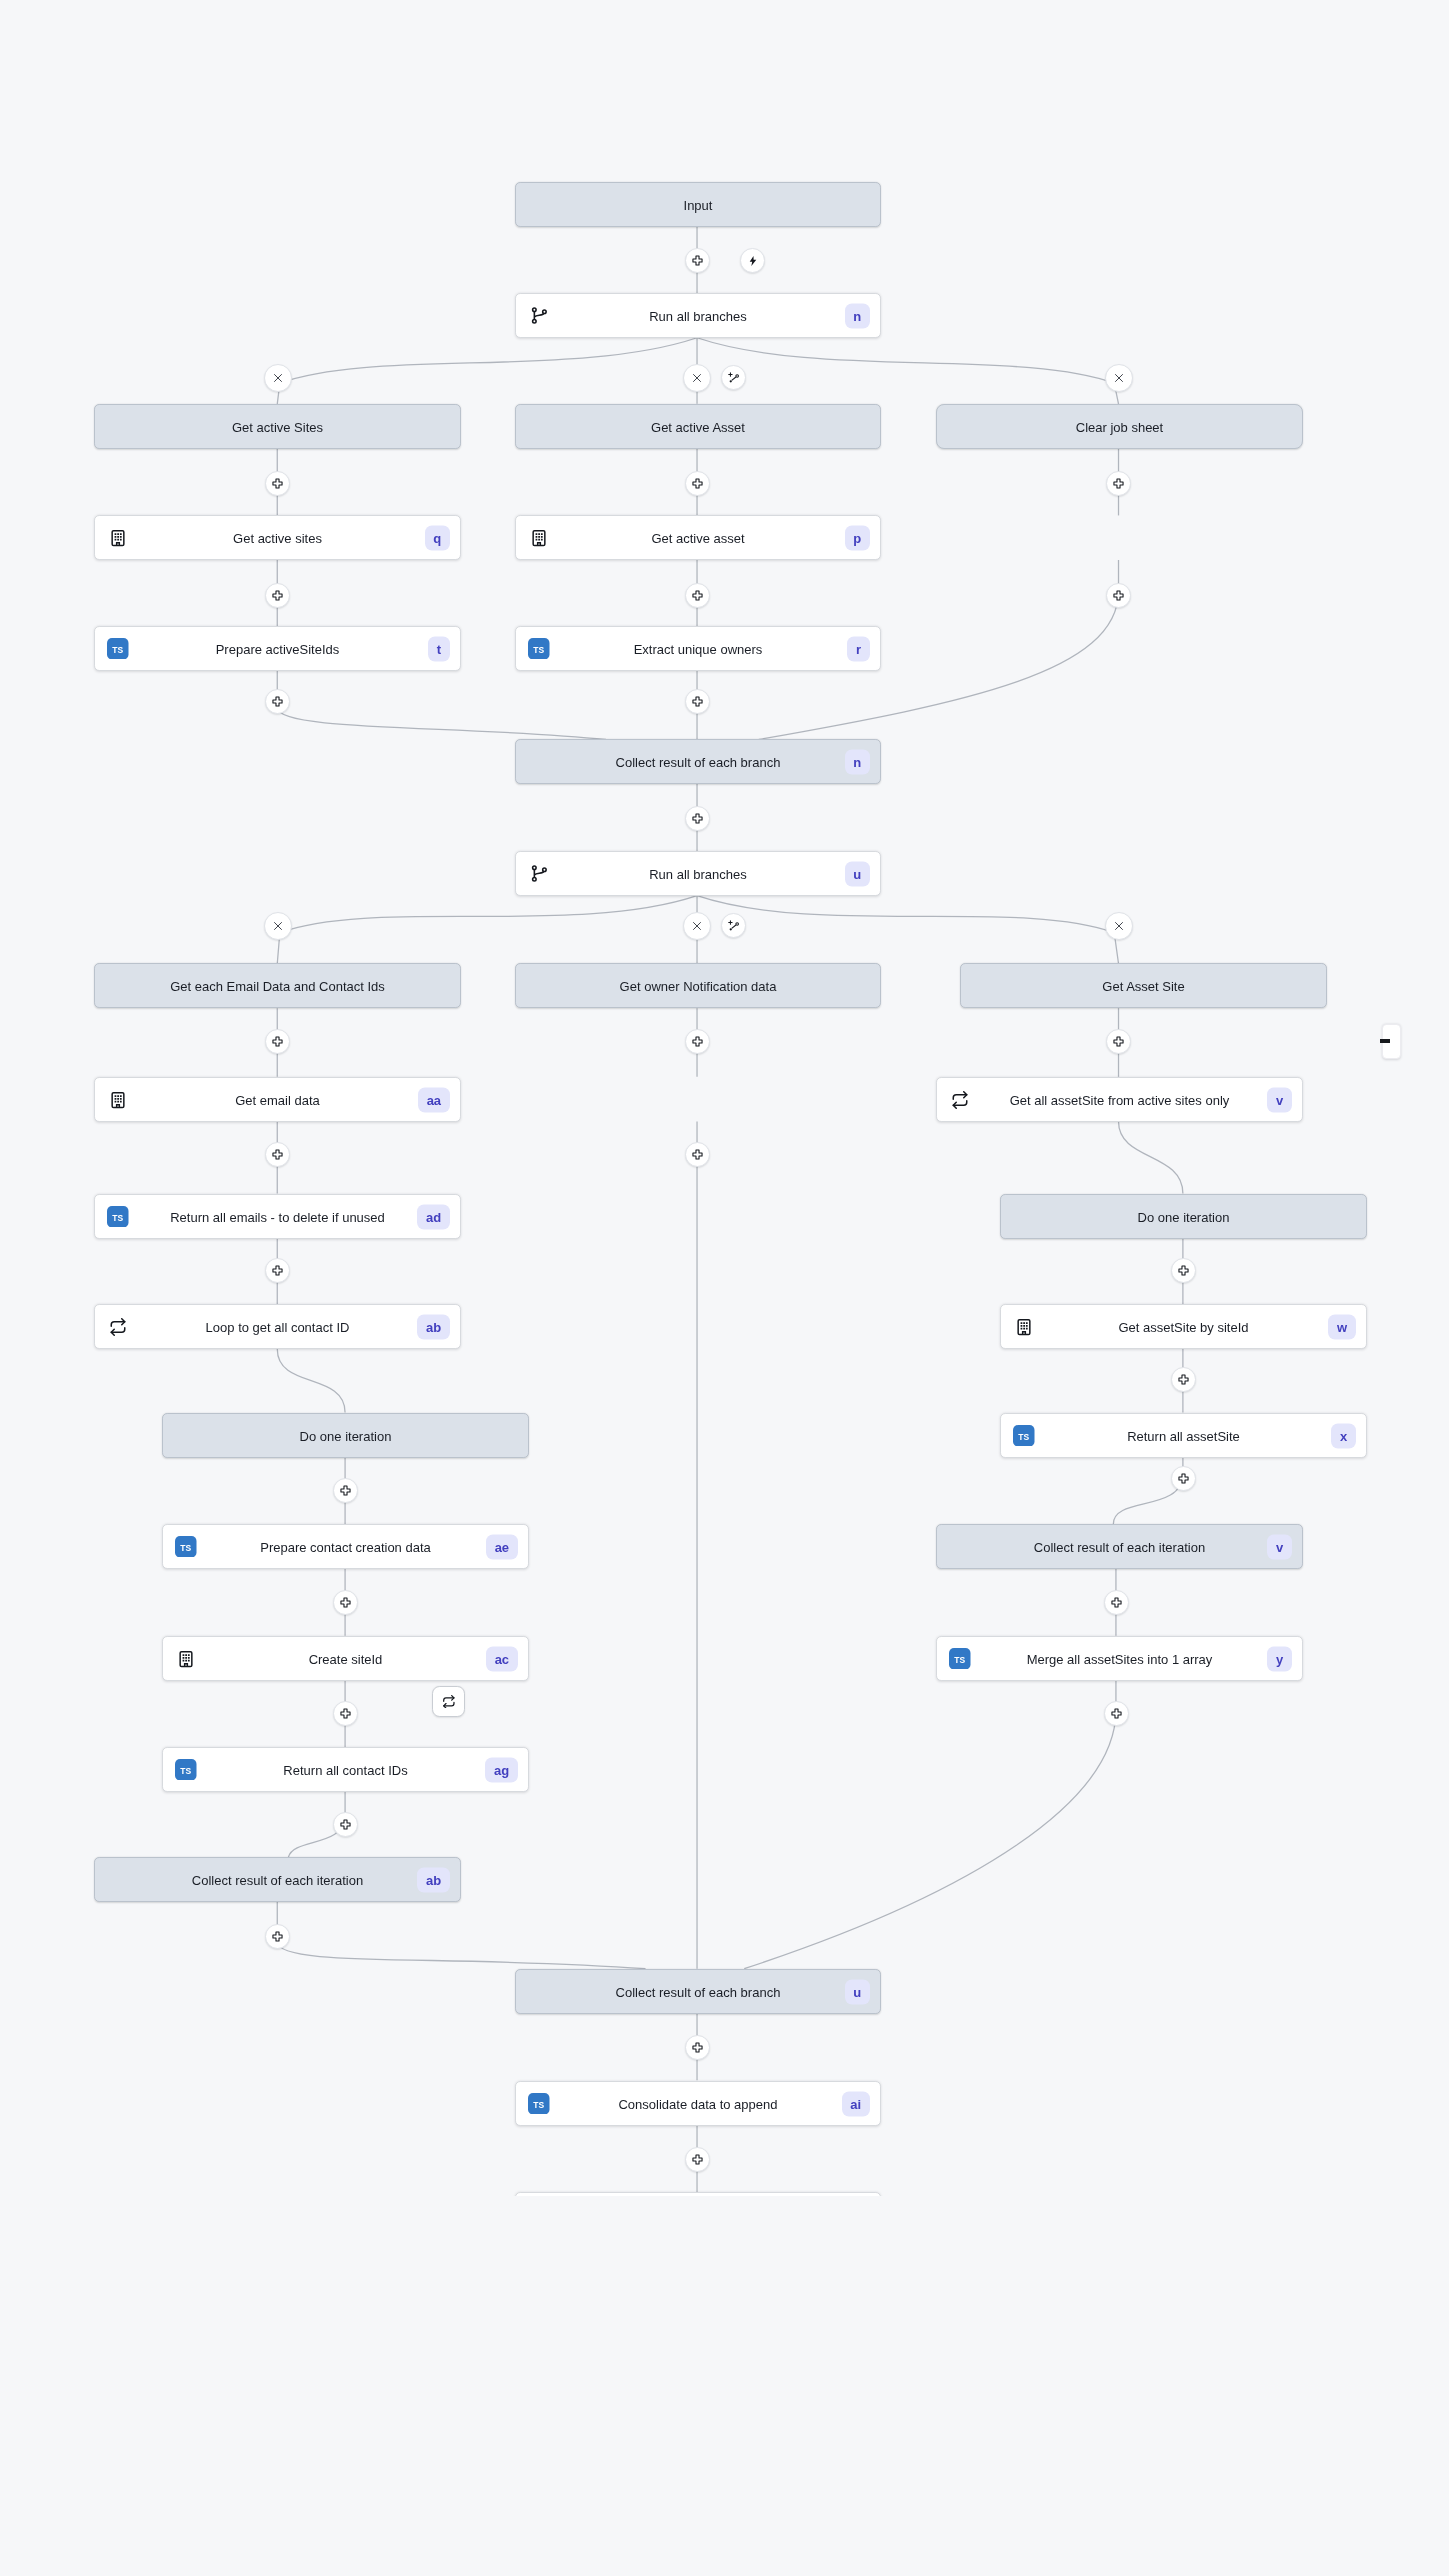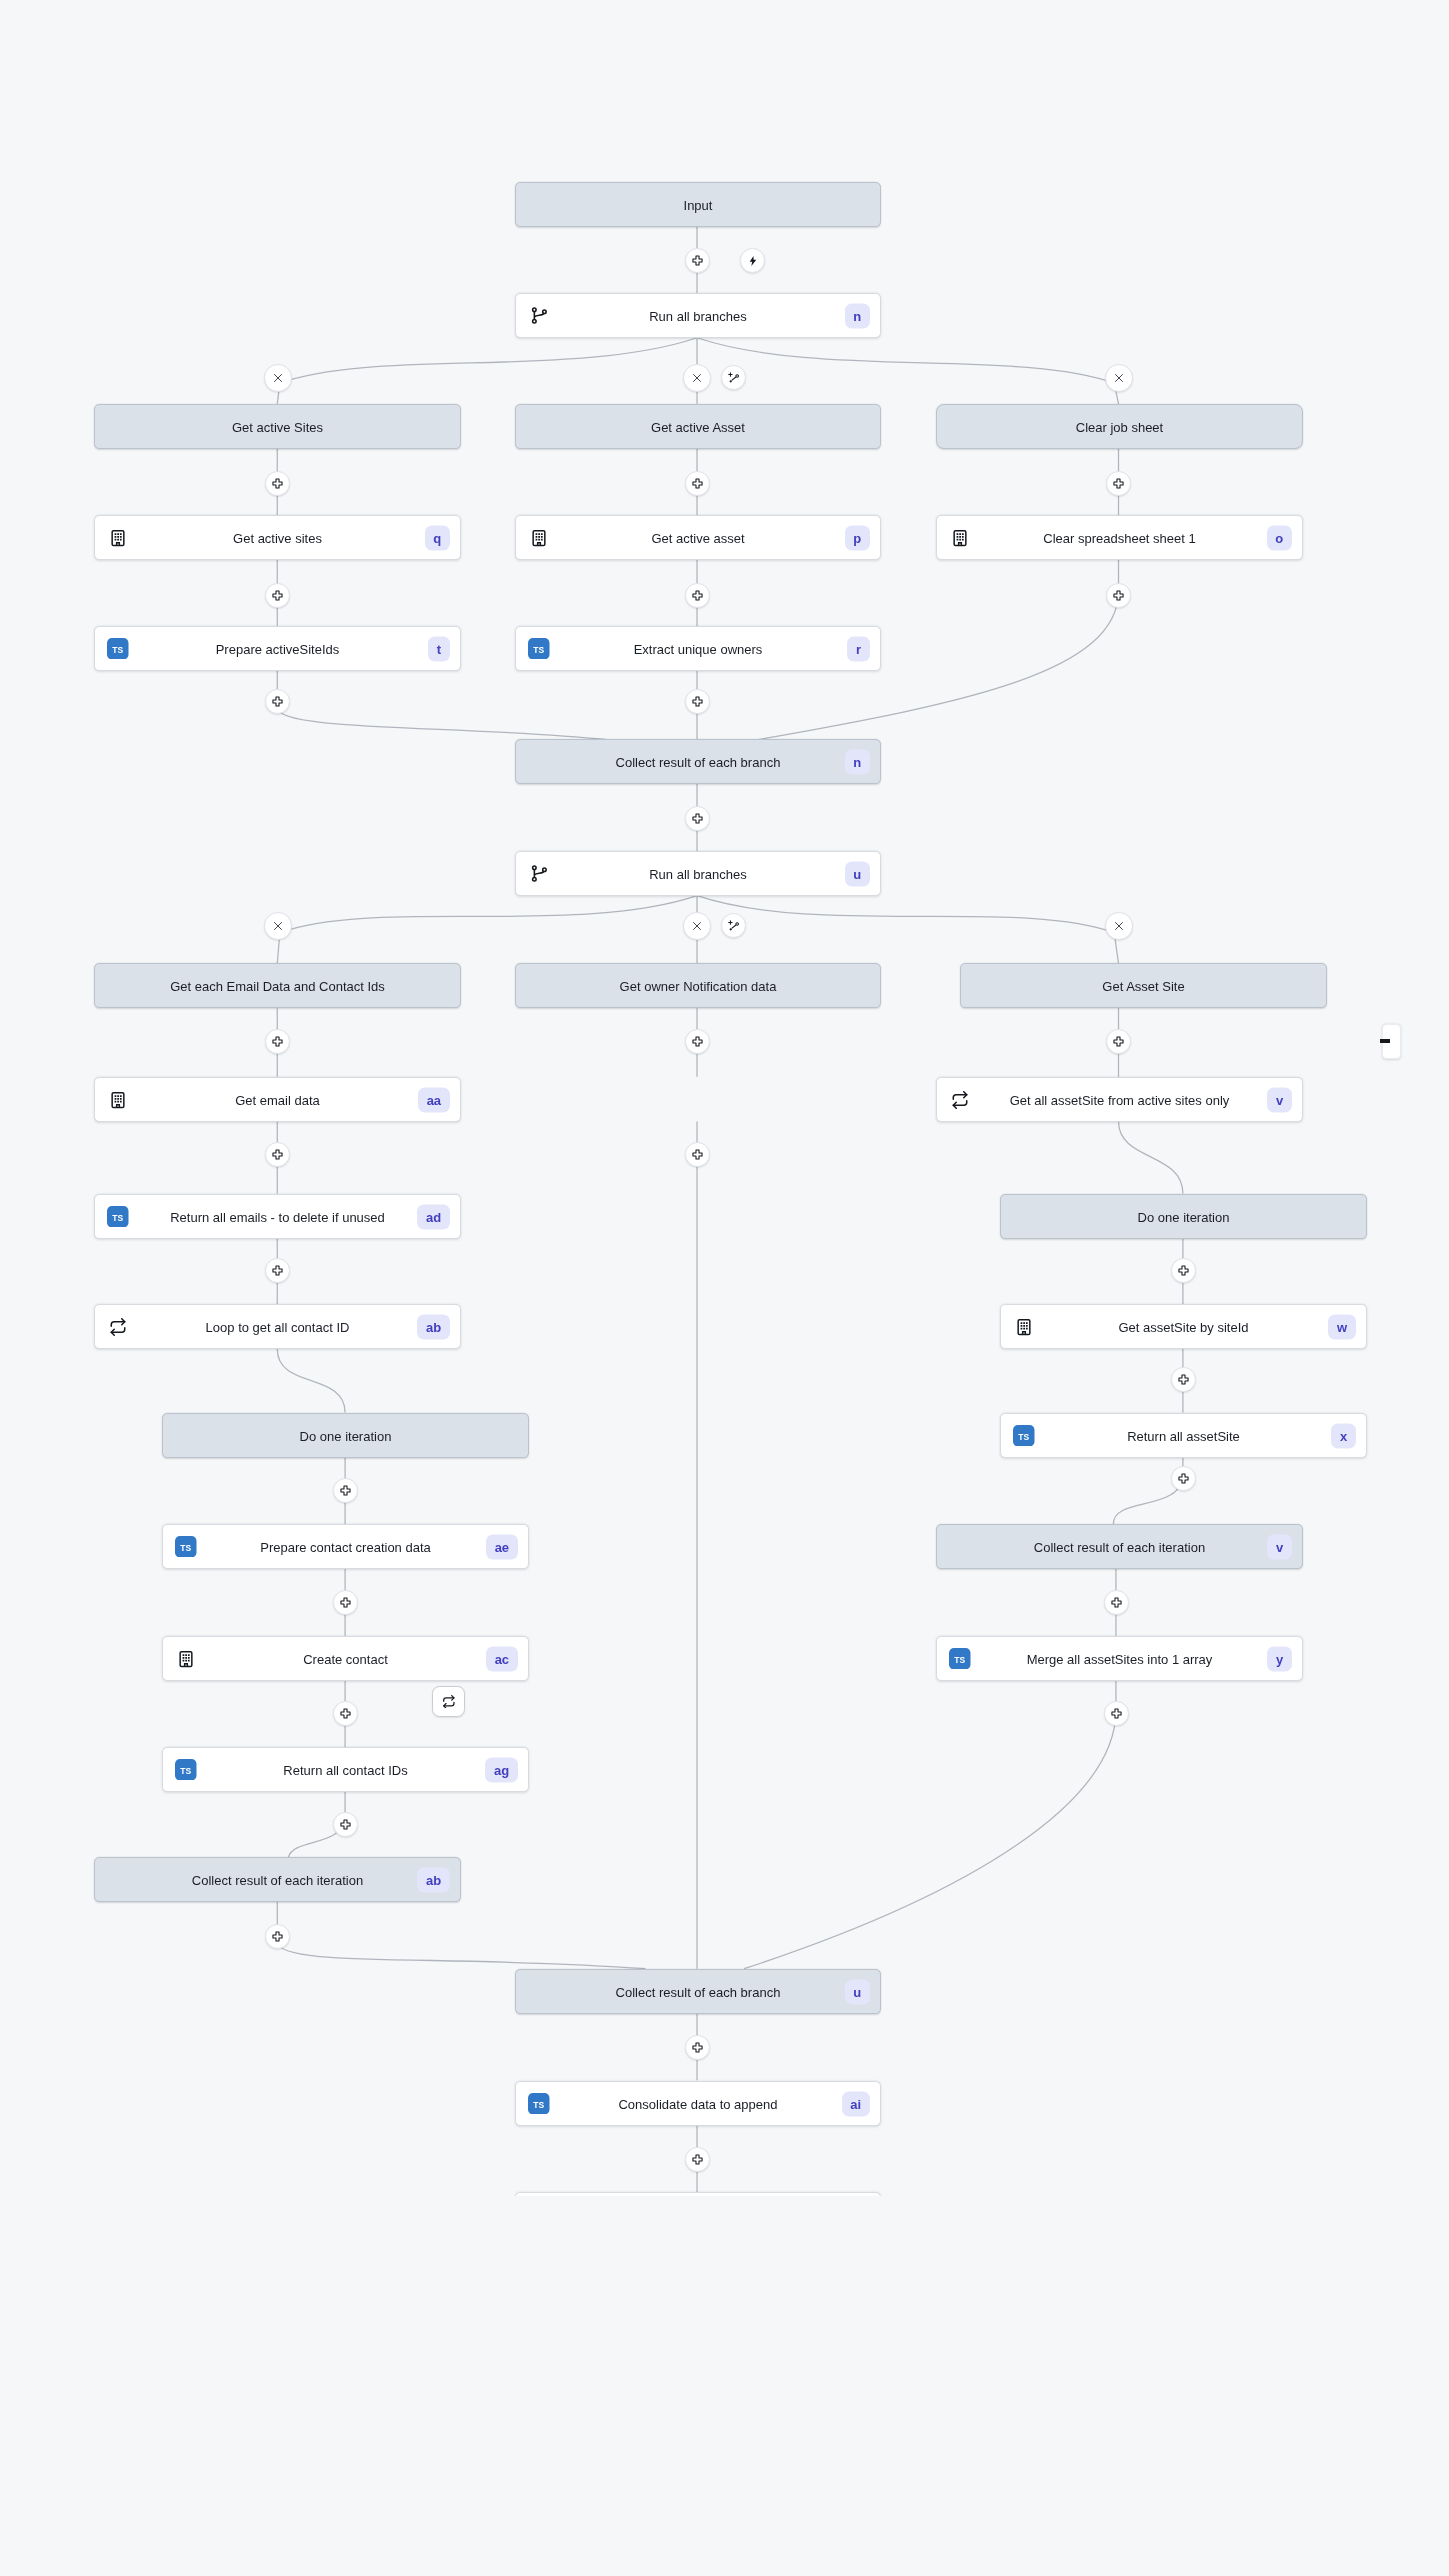--- a/index.html
+++ b/index.html
@@ -132,270 +132,249 @@
             <rect x="7.9" y="12.9" width="2.1" height="2.1"></rect>
             <rect x="11.1" y="12.9" width="2.1" height="2.1"></rect>
             <rect x="14.3" y="12.9" width="2.1" height="2.1"></rect>
           </g>
           <path d="M10.4 21v-3.4h3.2V21" fill="none" stroke="#15181e" stroke-width="1.8"></path>
         </svg>
       </span>
       <span class="label">Get active asset</span>
       <span class="badge">p</span>
     </div>
-    <div class="node white" style="left: 936px; top: 515px; width: 367px;">
+    <div class="node white" style="left: 94px; top: 626px; width: 367px;">
+      <span class="nicon">
+        <svg width="21.5" height="21.5" viewBox="0 0 24 24">
+          <rect width="24" height="24" rx="5.5" fill="#3178c6"></rect>
+          <text x="12" y="16.6" text-anchor="middle" font-family="Liberation Sans, sans-serif" font-size="9.5" font-weight="700" fill="#ffffff">TS</text>
+        </svg>
+      </span>
+      <span class="label">Prepare activeSiteIds</span>
+      <span class="badge">t</span>
+    </div>
+    <div class="node white" style="left: 515px; top: 626px; width: 366px;">
+      <span class="nicon">
+        <svg width="21.5" height="21.5" viewBox="0 0 24 24">
+          <rect width="24" height="24" rx="5.5" fill="#3178c6"></rect>
+          <text x="12" y="16.6" text-anchor="middle" font-family="Liberation Sans, sans-serif" font-size="9.5" font-weight="700" fill="#ffffff">TS</text>
+        </svg>
+      </span>
+      <span class="label">Extract unique owners</span>
+      <span class="badge">r</span>
+    </div>
+    <div class="node gray" style="left: 515px; top: 739px; width: 366px;">
+      <span class="label">Collect result of each branch</span>
+      <span class="badge">n</span>
+    </div>
+    <div class="node white" style="left: 515px; top: 851px; width: 366px;">
+      <span class="nicon">
+        <svg width="19" height="19" viewBox="0 0 24 24" fill="none" stroke="#15181e" stroke-width="2">
+          <circle cx="5.5" cy="4.8" r="2.2"></circle>
+          <circle cx="5.5" cy="19.2" r="2.2"></circle>
+          <circle cx="18.2" cy="7.3" r="2.2"></circle>
+          <path d="M5.5 7.2v9.8"></path>
+          <path d="M17.6 9.4C16.2 12.6 8 10.8 5.9 13.6"></path>
+        </svg>
+      </span>
+      <span class="label">Run all branches</span>
+      <span class="badge">u</span>
+    </div>
+    <div class="node gray plain" style="left: 94px; top: 963px; width: 367px;">
+      <span class="label">Get each Email Data and Contact Ids</span>
+    </div>
+    <div class="node gray plain" style="left: 515px; top: 963px; width: 366px;">
+      <span class="label">Get owner Notification data</span>
+    </div>
+    <div class="node gray plain" style="left: 960px; top: 963px; width: 367px;">
+      <span class="label">Get Asset Site</span>
+    </div>
+    <div class="node white" style="left: 94px; top: 1077px; width: 367px;">
       <span class="nicon">
         <svg width="20" height="20" viewBox="0 0 24 24">
           <rect x="5" y="3.2" width="14" height="17.8" rx="1.6" fill="#fff" stroke="#15181e" stroke-width="1.8"></rect>
           <g fill="#15181e">
             <rect x="7.9" y="6.3" width="2.1" height="2.1"></rect>
             <rect x="11.1" y="6.3" width="2.1" height="2.1"></rect>
             <rect x="14.3" y="6.3" width="2.1" height="2.1"></rect>
             <rect x="7.9" y="9.6" width="2.1" height="2.1"></rect>
             <rect x="11.1" y="9.6" width="2.1" height="2.1"></rect>
             <rect x="14.3" y="9.6" width="2.1" height="2.1"></rect>
             <rect x="7.9" y="12.9" width="2.1" height="2.1"></rect>
             <rect x="11.1" y="12.9" width="2.1" height="2.1"></rect>
             <rect x="14.3" y="12.9" width="2.1" height="2.1"></rect>
           </g>
           <path d="M10.4 21v-3.4h3.2V21" fill="none" stroke="#15181e" stroke-width="1.8"></path>
         </svg>
       </span>
-      <span class="label">Clear spreadsheet sheet 1</span>
-      <span class="badge">o</span>
-    </div>
-    <div class="node white" style="left: 94px; top: 626px; width: 367px;">
-      <span class="nicon">
-        <svg width="21.5" height="21.5" viewBox="0 0 24 24">
-          <rect width="24" height="24" rx="5.5" fill="#3178c6"></rect>
-          <text x="12" y="16.6" text-anchor="middle" font-family="Liberation Sans, sans-serif" font-size="9.5" font-weight="700" fill="#ffffff">TS</text>
-        </svg>
-      </span>
-      <span class="label">Prepare activeSiteIds</span>
-      <span class="badge">t</span>
-    </div>
-    <div class="node white" style="left: 515px; top: 626px; width: 366px;">
-      <span class="nicon">
-        <svg width="21.5" height="21.5" viewBox="0 0 24 24">
-          <rect width="24" height="24" rx="5.5" fill="#3178c6"></rect>
-          <text x="12" y="16.6" text-anchor="middle" font-family="Liberation Sans, sans-serif" font-size="9.5" font-weight="700" fill="#ffffff">TS</text>
-        </svg>
-      </span>
-      <span class="label">Extract unique owners</span>
-      <span class="badge">r</span>
-    </div>
-    <div class="node gray" style="left: 515px; top: 739px; width: 366px;">
-      <span class="label">Collect result of each branch</span>
-      <span class="badge">n</span>
-    </div>
-    <div class="node white" style="left: 515px; top: 851px; width: 366px;">
-      <span class="nicon">
-        <svg width="19" height="19" viewBox="0 0 24 24" fill="none" stroke="#15181e" stroke-width="2">
-          <circle cx="5.5" cy="4.8" r="2.2"></circle>
-          <circle cx="5.5" cy="19.2" r="2.2"></circle>
-          <circle cx="18.2" cy="7.3" r="2.2"></circle>
-          <path d="M5.5 7.2v9.8"></path>
-          <path d="M17.6 9.4C16.2 12.6 8 10.8 5.9 13.6"></path>
-        </svg>
-      </span>
-      <span class="label">Run all branches</span>
-      <span class="badge">u</span>
-    </div>
-    <div class="node gray plain" style="left: 94px; top: 963px; width: 367px;">
-      <span class="label">Get each Email Data and Contact Ids</span>
-    </div>
-    <div class="node gray plain" style="left: 515px; top: 963px; width: 366px;">
-      <span class="label">Get owner Notification data</span>
-    </div>
-    <div class="node gray plain" style="left: 960px; top: 963px; width: 367px;">
-      <span class="label">Get Asset Site</span>
-    </div>
-    <div class="node white" style="left: 94px; top: 1077px; width: 367px;">
+      <span class="label">Get email data</span>
+      <span class="badge">aa</span>
+    </div>
+    <div class="node white" style="left: 936px; top: 1077px; width: 367px;">
+      <span class="nicon">
+        <svg width="18" height="18" viewBox="0 0 24 24" fill="none" stroke="#15181e" stroke-width="2" stroke-linecap="round" stroke-linejoin="round">
+          <polyline points="17 1 21 5 17 9"></polyline>
+          <path d="M3 11V9a4 4 0 0 1 4-4h14"></path>
+          <polyline points="7 23 3 19 7 15"></polyline>
+          <path d="M21 13v2a4 4 0 0 1-4 4H3"></path>
+        </svg>
+      </span>
+      <span class="label">Get all assetSite from active sites only</span>
+      <span class="badge">v</span>
+    </div>
+    <div class="node white" style="left: 94px; top: 1194px; width: 367px;">
+      <span class="nicon">
+        <svg width="21.5" height="21.5" viewBox="0 0 24 24">
+          <rect width="24" height="24" rx="5.5" fill="#3178c6"></rect>
+          <text x="12" y="16.6" text-anchor="middle" font-family="Liberation Sans, sans-serif" font-size="9.5" font-weight="700" fill="#ffffff">TS</text>
+        </svg>
+      </span>
+      <span class="label">Return all emails - to delete if unused</span>
+      <span class="badge">ad</span>
+    </div>
+    <div class="node gray plain" style="left: 1000px; top: 1194px; width: 367px;">
+      <span class="label">Do one iteration</span>
+    </div>
+    <div class="node white" style="left: 94px; top: 1304px; width: 367px;">
+      <span class="nicon">
+        <svg width="18" height="18" viewBox="0 0 24 24" fill="none" stroke="#15181e" stroke-width="2" stroke-linecap="round" stroke-linejoin="round">
+          <polyline points="17 1 21 5 17 9"></polyline>
+          <path d="M3 11V9a4 4 0 0 1 4-4h14"></path>
+          <polyline points="7 23 3 19 7 15"></polyline>
+          <path d="M21 13v2a4 4 0 0 1-4 4H3"></path>
+        </svg>
+      </span>
+      <span class="label">Loop to get all contact ID</span>
+      <span class="badge">ab</span>
+    </div>
+    <div class="node white" style="left: 1000px; top: 1304px; width: 367px;">
       <span class="nicon">
         <svg width="20" height="20" viewBox="0 0 24 24">
           <rect x="5" y="3.2" width="14" height="17.8" rx="1.6" fill="#fff" stroke="#15181e" stroke-width="1.8"></rect>
           <g fill="#15181e">
             <rect x="7.9" y="6.3" width="2.1" height="2.1"></rect>
             <rect x="11.1" y="6.3" width="2.1" height="2.1"></rect>
             <rect x="14.3" y="6.3" width="2.1" height="2.1"></rect>
             <rect x="7.9" y="9.6" width="2.1" height="2.1"></rect>
             <rect x="11.1" y="9.6" width="2.1" height="2.1"></rect>
             <rect x="14.3" y="9.6" width="2.1" height="2.1"></rect>
             <rect x="7.9" y="12.9" width="2.1" height="2.1"></rect>
             <rect x="11.1" y="12.9" width="2.1" height="2.1"></rect>
             <rect x="14.3" y="12.9" width="2.1" height="2.1"></rect>
           </g>
           <path d="M10.4 21v-3.4h3.2V21" fill="none" stroke="#15181e" stroke-width="1.8"></path>
         </svg>
       </span>
-      <span class="label">Get email data</span>
-      <span class="badge">aa</span>
-    </div>
-    <div class="node white" style="left: 936px; top: 1077px; width: 367px;">
-      <span class="nicon">
-        <svg width="18" height="18" viewBox="0 0 24 24" fill="none" stroke="#15181e" stroke-width="2" stroke-linecap="round" stroke-linejoin="round">
-          <polyline points="17 1 21 5 17 9"></polyline>
-          <path d="M3 11V9a4 4 0 0 1 4-4h14"></path>
-          <polyline points="7 23 3 19 7 15"></polyline>
-          <path d="M21 13v2a4 4 0 0 1-4 4H3"></path>
-        </svg>
-      </span>
-      <span class="label">Get all assetSite from active sites only</span>
+      <span class="label">Get assetSite by siteId</span>
+      <span class="badge">w</span>
+    </div>
+    <div class="node gray plain" style="left: 162px; top: 1413px; width: 367px;">
+      <span class="label">Do one iteration</span>
+    </div>
+    <div class="node white" style="left: 1000px; top: 1413px; width: 367px;">
+      <span class="nicon">
+        <svg width="21.5" height="21.5" viewBox="0 0 24 24">
+          <rect width="24" height="24" rx="5.5" fill="#3178c6"></rect>
+          <text x="12" y="16.6" text-anchor="middle" font-family="Liberation Sans, sans-serif" font-size="9.5" font-weight="700" fill="#ffffff">TS</text>
+        </svg>
+      </span>
+      <span class="label">Return all assetSite</span>
+      <span class="badge">x</span>
+    </div>
+    <div class="node white" style="left: 162px; top: 1524px; width: 367px;">
+      <span class="nicon">
+        <svg width="21.5" height="21.5" viewBox="0 0 24 24">
+          <rect width="24" height="24" rx="5.5" fill="#3178c6"></rect>
+          <text x="12" y="16.6" text-anchor="middle" font-family="Liberation Sans, sans-serif" font-size="9.5" font-weight="700" fill="#ffffff">TS</text>
+        </svg>
+      </span>
+      <span class="label">Prepare contact creation data</span>
+      <span class="badge">ae</span>
+    </div>
+    <div class="node gray" style="left: 936px; top: 1524px; width: 367px;">
+      <span class="label">Collect result of each iteration</span>
       <span class="badge">v</span>
     </div>
-    <div class="node white" style="left: 94px; top: 1194px; width: 367px;">
-      <span class="nicon">
-        <svg width="21.5" height="21.5" viewBox="0 0 24 24">
-          <rect width="24" height="24" rx="5.5" fill="#3178c6"></rect>
-          <text x="12" y="16.6" text-anchor="middle" font-family="Liberation Sans, sans-serif" font-size="9.5" font-weight="700" fill="#ffffff">TS</text>
-        </svg>
-      </span>
-      <span class="label">Return all emails - to delete if unused</span>
-      <span class="badge">ad</span>
-    </div>
-    <div class="node gray plain" style="left: 1000px; top: 1194px; width: 367px;">
-      <span class="label">Do one iteration</span>
-    </div>
-    <div class="node white" style="left: 94px; top: 1304px; width: 367px;">
-      <span class="nicon">
-        <svg width="18" height="18" viewBox="0 0 24 24" fill="none" stroke="#15181e" stroke-width="2" stroke-linecap="round" stroke-linejoin="round">
-          <polyline points="17 1 21 5 17 9"></polyline>
-          <path d="M3 11V9a4 4 0 0 1 4-4h14"></path>
-          <polyline points="7 23 3 19 7 15"></polyline>
-          <path d="M21 13v2a4 4 0 0 1-4 4H3"></path>
-        </svg>
-      </span>
-      <span class="label">Loop to get all contact ID</span>
-      <span class="badge">ab</span>
-    </div>
-    <div class="node white" style="left: 1000px; top: 1304px; width: 367px;">
+    <div class="node white" style="left: 162px; top: 1636px; width: 367px;">
       <span class="nicon">
         <svg width="20" height="20" viewBox="0 0 24 24">
           <rect x="5" y="3.2" width="14" height="17.8" rx="1.6" fill="#fff" stroke="#15181e" stroke-width="1.8"></rect>
           <g fill="#15181e">
             <rect x="7.9" y="6.3" width="2.1" height="2.1"></rect>
             <rect x="11.1" y="6.3" width="2.1" height="2.1"></rect>
             <rect x="14.3" y="6.3" width="2.1" height="2.1"></rect>
             <rect x="7.9" y="9.6" width="2.1" height="2.1"></rect>
             <rect x="11.1" y="9.6" width="2.1" height="2.1"></rect>
             <rect x="14.3" y="9.6" width="2.1" height="2.1"></rect>
             <rect x="7.9" y="12.9" width="2.1" height="2.1"></rect>
             <rect x="11.1" y="12.9" width="2.1" height="2.1"></rect>
             <rect x="14.3" y="12.9" width="2.1" height="2.1"></rect>
           </g>
           <path d="M10.4 21v-3.4h3.2V21" fill="none" stroke="#15181e" stroke-width="1.8"></path>
         </svg>
       </span>
-      <span class="label">Get assetSite by siteId</span>
-      <span class="badge">w</span>
-    </div>
-    <div class="node gray plain" style="left: 162px; top: 1413px; width: 367px;">
-      <span class="label">Do one iteration</span>
-    </div>
-    <div class="node white" style="left: 1000px; top: 1413px; width: 367px;">
-      <span class="nicon">
-        <svg width="21.5" height="21.5" viewBox="0 0 24 24">
-          <rect width="24" height="24" rx="5.5" fill="#3178c6"></rect>
-          <text x="12" y="16.6" text-anchor="middle" font-family="Liberation Sans, sans-serif" font-size="9.5" font-weight="700" fill="#ffffff">TS</text>
-        </svg>
-      </span>
-      <span class="label">Return all assetSite</span>
-      <span class="badge">x</span>
-    </div>
-    <div class="node white" style="left: 162px; top: 1524px; width: 367px;">
-      <span class="nicon">
-        <svg width="21.5" height="21.5" viewBox="0 0 24 24">
-          <rect width="24" height="24" rx="5.5" fill="#3178c6"></rect>
-          <text x="12" y="16.6" text-anchor="middle" font-family="Liberation Sans, sans-serif" font-size="9.5" font-weight="700" fill="#ffffff">TS</text>
-        </svg>
-      </span>
-      <span class="label">Prepare contact creation data</span>
-      <span class="badge">ae</span>
-    </div>
-    <div class="node gray" style="left: 936px; top: 1524px; width: 367px;">
+      <span class="label">Create siteId</span>
+      <span class="badge">ac</span>
+    </div>
+    <div class="node white" style="left: 936px; top: 1636px; width: 367px;">
+      <span class="nicon">
+        <svg width="21.5" height="21.5" viewBox="0 0 24 24">
+          <rect width="24" height="24" rx="5.5" fill="#3178c6"></rect>
+          <text x="12" y="16.6" text-anchor="middle" font-family="Liberation Sans, sans-serif" font-size="9.5" font-weight="700" fill="#ffffff">TS</text>
+        </svg>
+      </span>
+      <span class="label">Merge all assetSites into 1 array</span>
+      <span class="badge">y</span>
+    </div>
+    <div class="node white" style="left: 162px; top: 1747px; width: 367px;">
+      <span class="nicon">
+        <svg width="21.5" height="21.5" viewBox="0 0 24 24">
+          <rect width="24" height="24" rx="5.5" fill="#3178c6"></rect>
+          <text x="12" y="16.6" text-anchor="middle" font-family="Liberation Sans, sans-serif" font-size="9.5" font-weight="700" fill="#ffffff">TS</text>
+        </svg>
+      </span>
+      <span class="label">Return all contact IDs</span>
+      <span class="badge">ag</span>
+    </div>
+    <div class="node gray" style="left: 94px; top: 1857px; width: 367px;">
       <span class="label">Collect result of each iteration</span>
-      <span class="badge">v</span>
-    </div>
-    <div class="node white" style="left: 162px; top: 1636px; width: 367px;">
+      <span class="badge">ab</span>
+    </div>
+    <div class="node gray" style="left: 515px; top: 1969px; width: 366px;">
+      <span class="label">Collect result of each branch</span>
+      <span class="badge">u</span>
+    </div>
+    <div class="node white" style="left: 515px; top: 2081px; width: 366px;">
+      <span class="nicon">
+        <svg width="21.5" height="21.5" viewBox="0 0 24 24">
+          <rect width="24" height="24" rx="5.5" fill="#3178c6"></rect>
+          <text x="12" y="16.6" text-anchor="middle" font-family="Liberation Sans, sans-serif" font-size="9.5" font-weight="700" fill="#ffffff">TS</text>
+        </svg>
+      </span>
+      <span class="label">Consolidate data to append</span>
+      <span class="badge">ai</span>
+    </div>
+    <div class="node white" style="left: 515px; top: 2192px; width: 366px;">
       <span class="nicon">
         <svg width="20" height="20" viewBox="0 0 24 24">
           <rect x="5" y="3.2" width="14" height="17.8" rx="1.6" fill="#fff" stroke="#15181e" stroke-width="1.8"></rect>
           <g fill="#15181e">
             <rect x="7.9" y="6.3" width="2.1" height="2.1"></rect>
             <rect x="11.1" y="6.3" width="2.1" height="2.1"></rect>
             <rect x="14.3" y="6.3" width="2.1" height="2.1"></rect>
             <rect x="7.9" y="9.6" width="2.1" height="2.1"></rect>
             <rect x="11.1" y="9.6" width="2.1" height="2.1"></rect>
             <rect x="14.3" y="9.6" width="2.1" height="2.1"></rect>
             <rect x="7.9" y="12.9" width="2.1" height="2.1"></rect>
             <rect x="11.1" y="12.9" width="2.1" height="2.1"></rect>
             <rect x="14.3" y="12.9" width="2.1" height="2.1"></rect>
           </g>
           <path d="M10.4 21v-3.4h3.2V21" fill="none" stroke="#15181e" stroke-width="1.8"></path>
         </svg>
       </span>
-      <span class="label">Create contact</span>
-      <span class="badge">ac</span>
-    </div>
-    <div class="node white" style="left: 936px; top: 1636px; width: 367px;">
-      <span class="nicon">
-        <svg width="21.5" height="21.5" viewBox="0 0 24 24">
-          <rect width="24" height="24" rx="5.5" fill="#3178c6"></rect>
-          <text x="12" y="16.6" text-anchor="middle" font-family="Liberation Sans, sans-serif" font-size="9.5" font-weight="700" fill="#ffffff">TS</text>
-        </svg>
-      </span>
-      <span class="label">Merge all assetSites into 1 array</span>
-      <span class="badge">y</span>
-    </div>
-    <div class="node white" style="left: 162px; top: 1747px; width: 367px;">
-      <span class="nicon">
-        <svg width="21.5" height="21.5" viewBox="0 0 24 24">
-          <rect width="24" height="24" rx="5.5" fill="#3178c6"></rect>
-          <text x="12" y="16.6" text-anchor="middle" font-family="Liberation Sans, sans-serif" font-size="9.5" font-weight="700" fill="#ffffff">TS</text>
-        </svg>
-      </span>
-      <span class="label">Return all contact IDs</span>
-      <span class="badge">ag</span>
-    </div>
-    <div class="node gray" style="left: 94px; top: 1857px; width: 367px;">
-      <span class="label">Collect result of each iteration</span>
-      <span class="badge">ab</span>
-    </div>
-    <div class="node gray" style="left: 515px; top: 1969px; width: 366px;">
-      <span class="label">Collect result of each branch</span>
-      <span class="badge">u</span>
-    </div>
-    <div class="node white" style="left: 515px; top: 2081px; width: 366px;">
-      <span class="nicon">
-        <svg width="21.5" height="21.5" viewBox="0 0 24 24">
-          <rect width="24" height="24" rx="5.5" fill="#3178c6"></rect>
-          <text x="12" y="16.6" text-anchor="middle" font-family="Liberation Sans, sans-serif" font-size="9.5" font-weight="700" fill="#ffffff">TS</text>
-        </svg>
-      </span>
-      <span class="label">Consolidate data to append</span>
-      <span class="badge">ai</span>
-    </div>
-    <div class="node white" style="left: 515px; top: 2192px; width: 366px;">
-      <span class="nicon">
-        <svg width="20" height="20" viewBox="0 0 24 24">
-          <rect x="5" y="3.2" width="14" height="17.8" rx="1.6" fill="#fff" stroke="#15181e" stroke-width="1.8"></rect>
-          <g fill="#15181e">
-            <rect x="7.9" y="6.3" width="2.1" height="2.1"></rect>
-            <rect x="11.1" y="6.3" width="2.1" height="2.1"></rect>
-            <rect x="14.3" y="6.3" width="2.1" height="2.1"></rect>
-            <rect x="7.9" y="9.6" width="2.1" height="2.1"></rect>
-            <rect x="11.1" y="9.6" width="2.1" height="2.1"></rect>
-            <rect x="14.3" y="9.6" width="2.1" height="2.1"></rect>
-            <rect x="7.9" y="12.9" width="2.1" height="2.1"></rect>
-            <rect x="11.1" y="12.9" width="2.1" height="2.1"></rect>
-            <rect x="14.3" y="12.9" width="2.1" height="2.1"></rect>
-          </g>
-          <path d="M10.4 21v-3.4h3.2V21" fill="none" stroke="#15181e" stroke-width="1.8"></path>
-        </svg>
-      </span>
       <span class="label">Insert to Sheet</span>
       <span class="badge">aj</span>
     </div>
     <div class="node white plain" style="left: 515px; top: 2304px; width: 366px;">
       <span class="label">Result</span>
     </div>
     <div class="circ plusc" style="left: 685px; top: 248px;">
       <span style="display: flex;">
         <svg width="13" height="13" viewBox="0 0 24 24">
           <path d="M9.2 3.6h5.6v5.6h5.6v5.6h-5.6v5.6H9.2v-5.6H3.6V9.2h5.6z" fill="#fff" stroke="#15181e" stroke-width="2" stroke-linejoin="round"></path>

